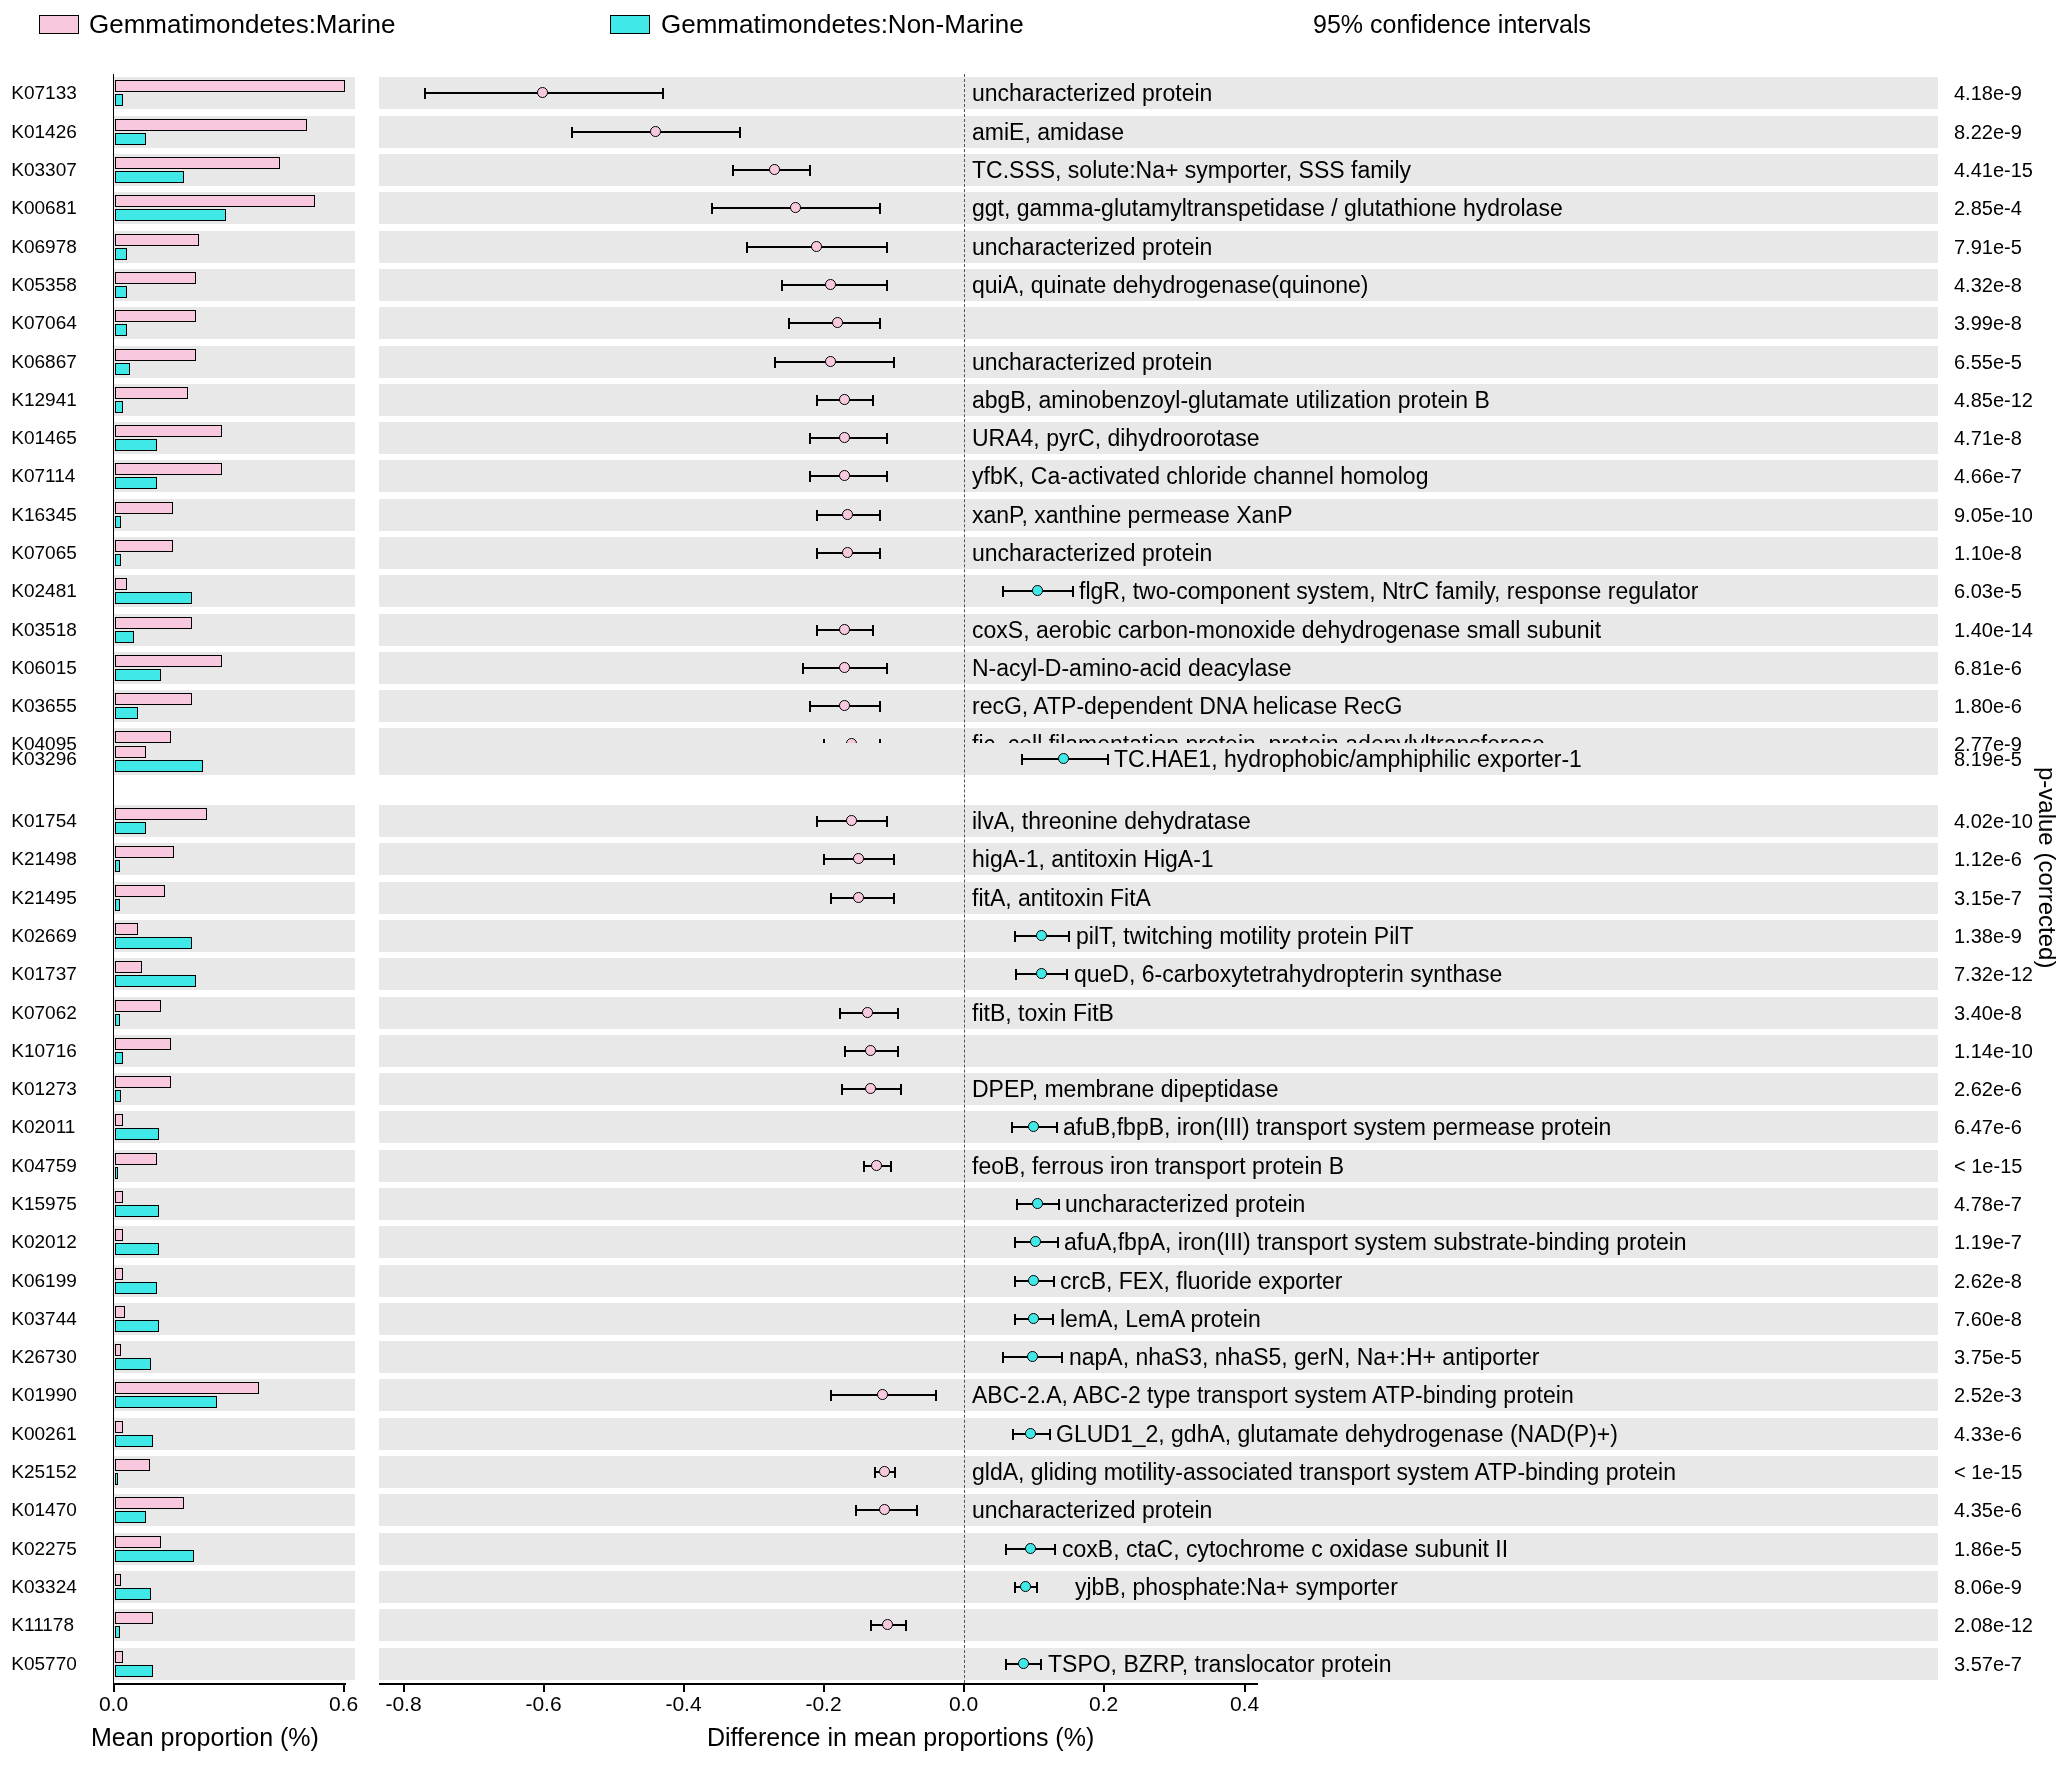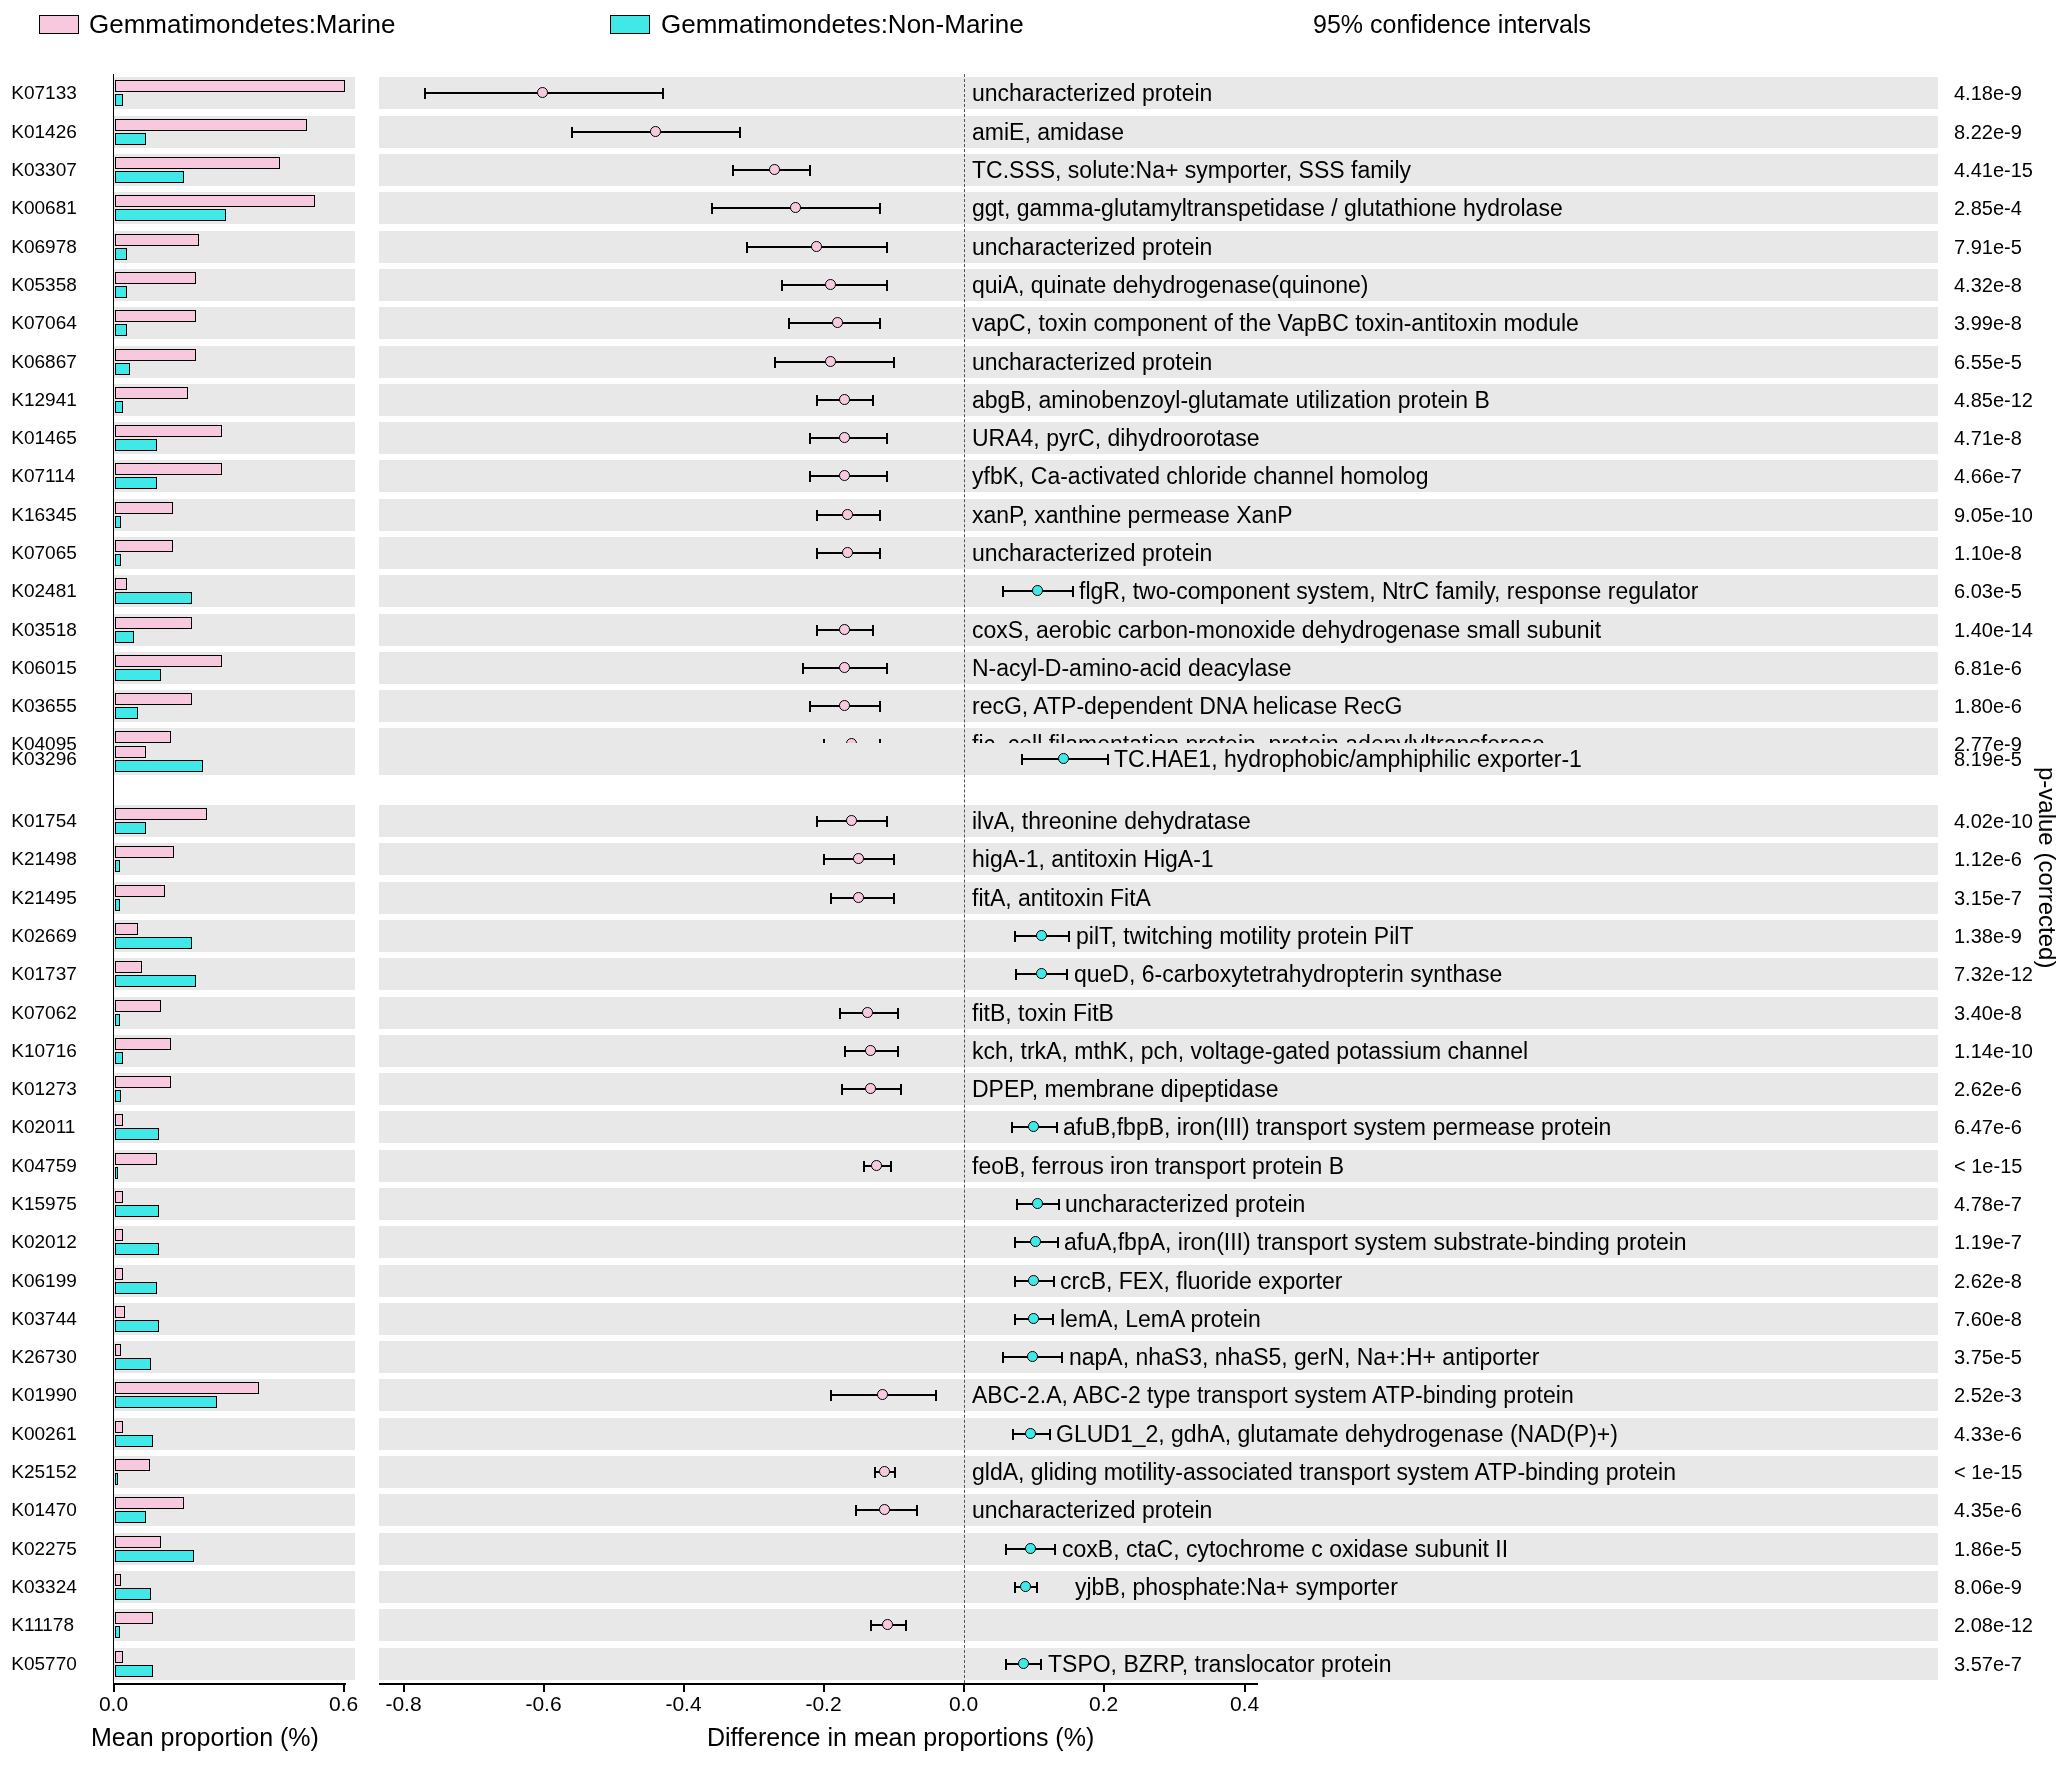--- a/index.html
+++ b/index.html
@@ -157,21 +157,20 @@
       <div class="row" style="top: 304px; height: 38px;">
         <div class="stripe" style="left: 114px; width: 241px; top: 3.1px; height: 32px;"></div>
         <div class="stripe" style="left: 379px; width: 1559px; top: 3.1px; height: 32px;"></div>
         <div class="ko">K07064</div>
         <div class="bar" style="left: 115px; top: 6.3px; width: 81px; background: rgb(248, 200, 222);"></div>
         <div class="bar" style="left: 115px; top: 20px; width: 11.5px; background: rgb(64, 232, 232);"></div>
         <div class="ci-line" style="left: 789px; width: 91px; top: 18px;"></div>
         <div class="ci-cap" style="left: 788px; top: 13.5px;"></div>
         <div class="ci-cap" style="left: 879px; top: 13.5px;"></div>
         <div class="dot" style="left: 832px; top: 13px; background: rgb(248, 200, 222);"></div>
-        <div class="feature-label" style="left: 972px;">vapC, toxin component of the VapBC toxin-antitoxin module</div>
         <div class="pval">3.99e-8</div>
       </div>
       <div class="row" style="top: 343px; height: 38px;">
         <div class="stripe" style="left: 114px; width: 241px; top: 3.1px; height: 32px;"></div>
         <div class="stripe" style="left: 379px; width: 1559px; top: 3.1px; height: 32px;"></div>
         <div class="ko">K06867</div>
         <div class="bar" style="left: 115px; top: 6.3px; width: 81px; background: rgb(248, 200, 222);"></div>
         <div class="bar" style="left: 115px; top: 20px; width: 15.4px; background: rgb(64, 232, 232);"></div>
         <div class="ci-line" style="left: 775px; width: 119px; top: 18px;"></div>
         <div class="ci-cap" style="left: 774px; top: 13.5px;"></div>
@@ -404,21 +403,20 @@
       <div class="row" style="top: 1032px; height: 38px;">
         <div class="stripe" style="left: 114px; width: 241px; top: 3.1px; height: 32px;"></div>
         <div class="stripe" style="left: 379px; width: 1559px; top: 3.1px; height: 32px;"></div>
         <div class="ko">K10716</div>
         <div class="bar" style="left: 115px; top: 6.3px; width: 56px; background: rgb(248, 200, 222);"></div>
         <div class="bar" style="left: 115px; top: 20px; width: 7.7px; background: rgb(64, 232, 232);"></div>
         <div class="ci-line" style="left: 845px; width: 53px; top: 18px;"></div>
         <div class="ci-cap" style="left: 844px; top: 13.5px;"></div>
         <div class="ci-cap" style="left: 897px; top: 13.5px;"></div>
         <div class="dot" style="left: 865px; top: 13px; background: rgb(248, 200, 222);"></div>
-        <div class="feature-label" style="left: 972px;">kch, trkA, mthK, pch, voltage-gated potassium channel</div>
         <div class="pval">1.14e-10</div>
       </div>
       <div class="row" style="top: 1070px; height: 38px;">
         <div class="stripe" style="left: 114px; width: 241px; top: 3.1px; height: 32px;"></div>
         <div class="stripe" style="left: 379px; width: 1559px; top: 3.1px; height: 32px;"></div>
         <div class="ko">K01273</div>
         <div class="bar" style="left: 115px; top: 6.3px; width: 56px; background: rgb(248, 200, 222);"></div>
         <div class="bar" style="left: 115px; top: 20px; width: 5.8px; background: rgb(64, 232, 232);"></div>
         <div class="ci-line" style="left: 842px; width: 60px; top: 18px;"></div>
         <div class="ci-cap" style="left: 841px; top: 13.5px;"></div>

